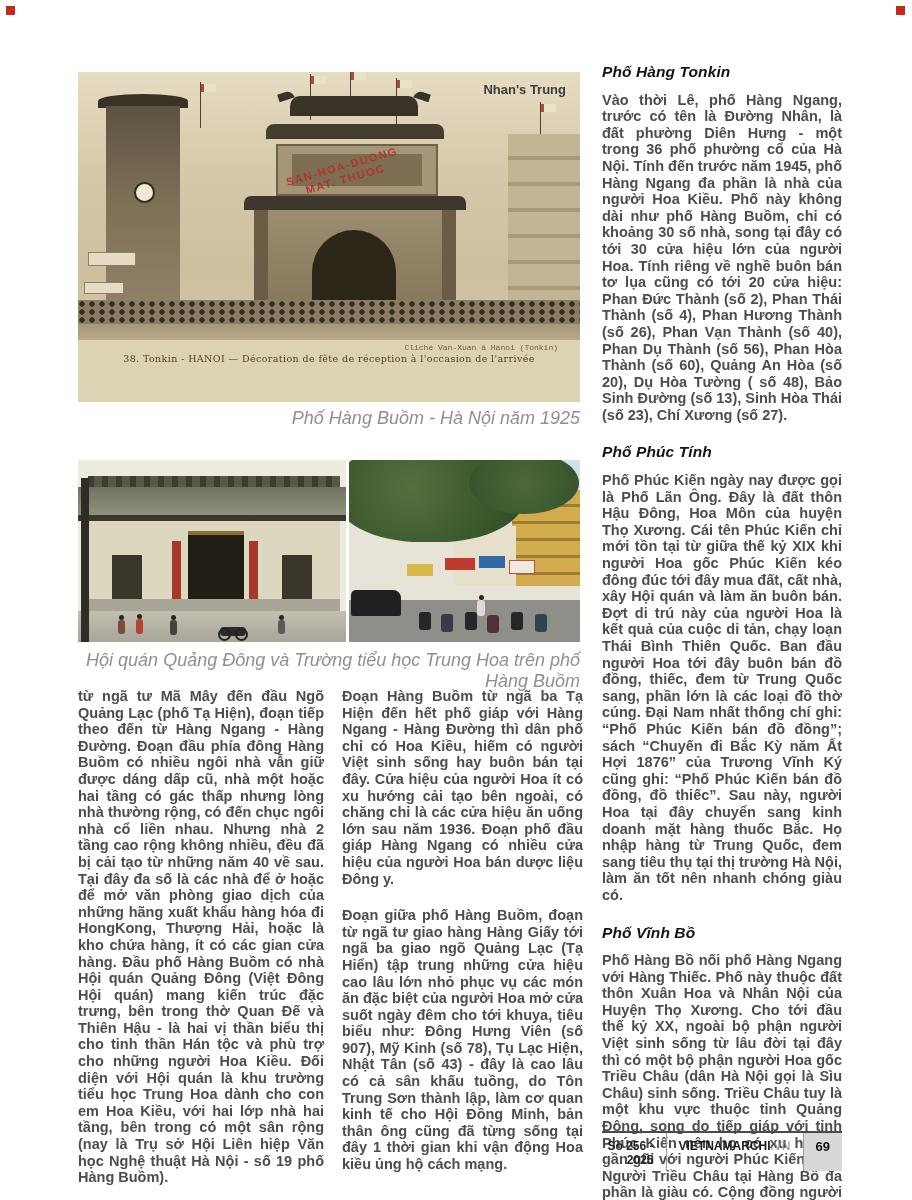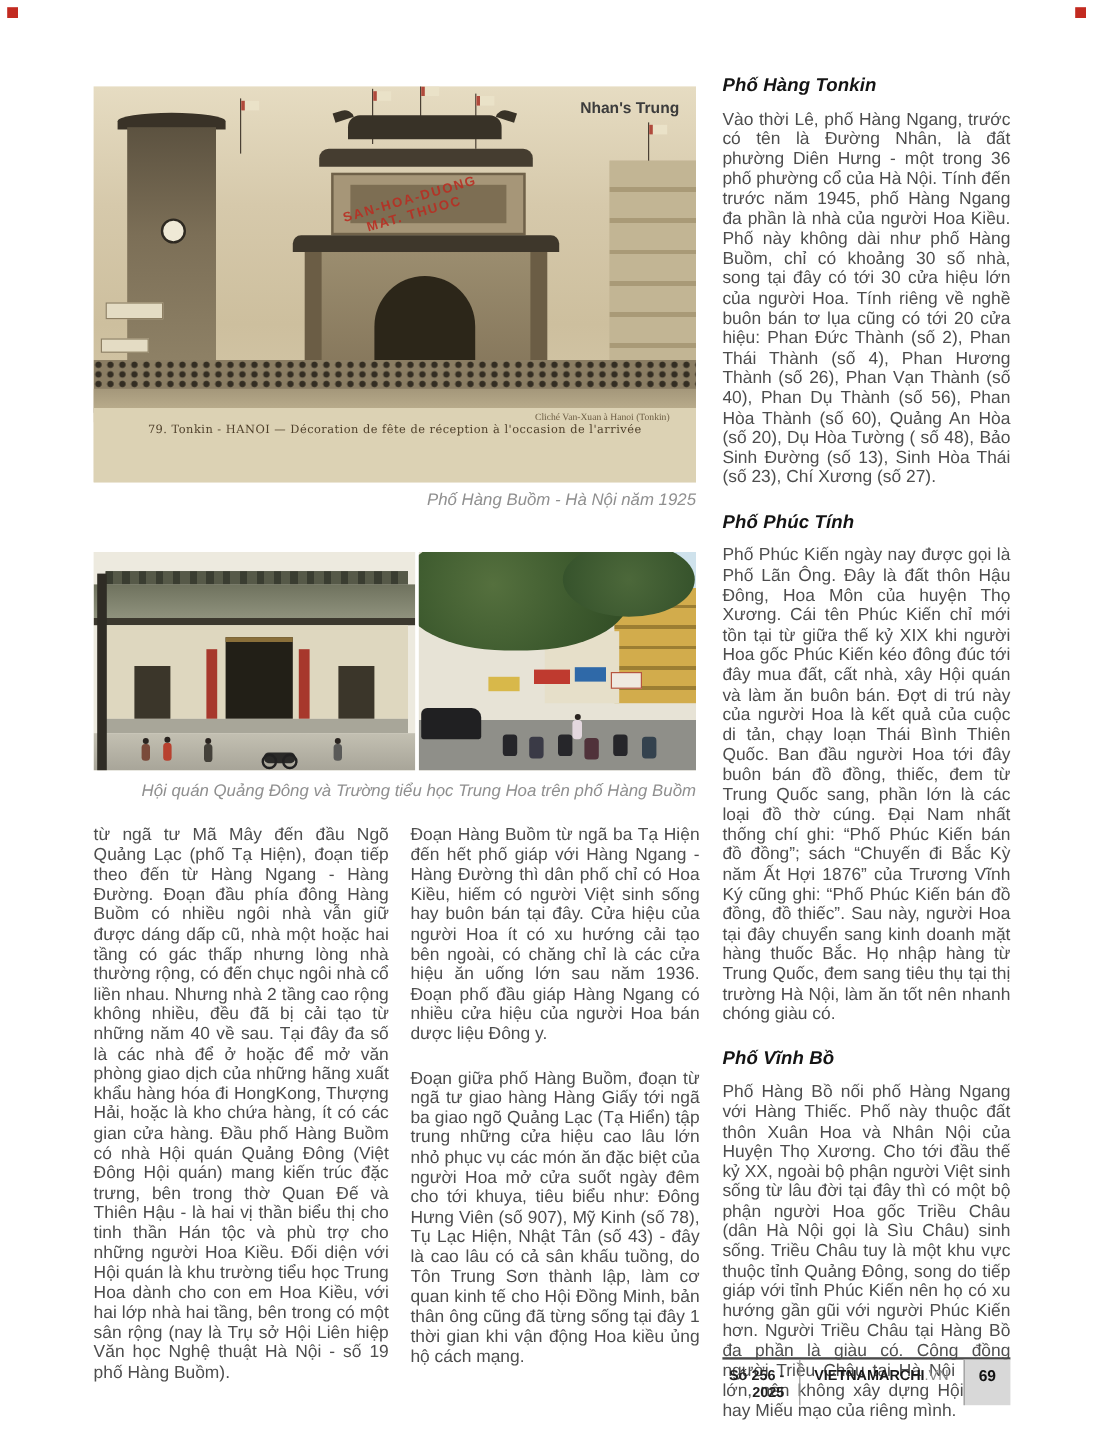--- a/index.html
+++ b/index.html
@@ -36,29 +36,29 @@
   .pc-pillar{position:absolute;top:0;bottom:0;width:14px;background:#6b5d45;}
   .pc-right-bldg{position:absolute;left:430px;top:62px;width:72px;height:192px;background:#c2b594;
     background-image:repeating-linear-gradient(180deg,#c2b594 0 22px,#a99a77 22px 26px);}
   .pc-crowd{position:absolute;left:0;right:0;top:228px;height:44px;
     background-color:#8a7d63;
     background-image:radial-gradient(circle at 4px 4px,#332d22 2.4px,rgba(0,0,0,0) 3px);
     background-size:10px 8px;}
   .pc-street{position:absolute;left:0;right:0;top:252px;height:28px;background:linear-gradient(180deg,#a4977a,#c6b997);}
   .pc-cap{position:absolute;left:0;right:0;bottom:0;height:62px;background:#dcd2b4;color:#4e3f2a;
     font-family:"DejaVu Serif",serif;text-align:center;}
-  .pc-credit{font-size:8px;text-align:right;padding:3px 22px 1px 0;color:#6b5b41;font-family:Liberation Serif, serif;}
+  .pc-credit{font-size:8px;text-align:right;padding:3px 22px 1px 0;color:#6b5b41;font-family:Liberation Mono, monospace;}
   .pc-cap-l1{font-size:9.5px;letter-spacing:.4px;}
   .pc-cap-l2{font-size:9.5px;letter-spacing:.6px;margin-top:3px;}
   .flag{position:absolute;width:1px;height:46px;background:#4a4034;}
   .flag:after{content:"";position:absolute;top:2px;left:1px;width:12px;height:8px;background:#eae2c8;border-left:3px solid #b04a3c;}
 
   
   .photo-caption{position:absolute;left:78px;width:502px;text-align:right;font-style:italic;
-    color:#8f8f8f;font-size:14px;}
+    color:#8f8f8f;font-size:18px;}
 
   
   .photo-hall{position:absolute;left:78px;top:460px;width:268px;height:182px;background:#edeadf;overflow:hidden;}
   .ph-ridge{position:absolute;left:10px;right:6px;top:16px;height:11px;background:#4c4f41;
     background-image:repeating-linear-gradient(90deg,#3a3d31 0 6px,#565948 6px 14px);}
   .ph-roof{position:absolute;left:0;right:0;top:27px;height:28px;background:linear-gradient(180deg,#6f725e,#8f927d);}
   .ph-eave{position:absolute;left:0;right:0;top:55px;height:6px;background:#3b382e;}
   .ph-wall{position:absolute;left:6px;right:6px;top:61px;height:78px;background:#ded7bf;}
   .ph-door{position:absolute;left:104px;bottom:0;width:56px;height:64px;background:#221f17;border-top:4px solid #8a6f3a;}
   .ph-couplet{position:absolute;bottom:0;width:9px;height:58px;background:#a7382c;}
@@ -82,21 +82,21 @@
   .ps-bldg{position:absolute;right:0;top:30px;width:68px;height:96px;background:#d2ac4c;
     background-image:repeating-linear-gradient(180deg,rgba(90,70,20,.0) 0 14px,rgba(90,70,20,.45) 14px 17px);}
   .ps-bldg2{position:absolute;right:64px;top:66px;width:62px;height:60px;background:#e6dfc9;}
   .ps-sign{position:absolute;height:12px;}
   .ps-road{position:absolute;left:0;right:0;bottom:0;height:42px;background:#8f8f89;}
   .ps-car{position:absolute;left:2px;bottom:26px;width:50px;height:26px;background:#202022;border-radius:5px 8px 2px 2px;}
   .moto{position:absolute;width:12px;height:18px;background:#26262a;border-radius:3px;}
 
   
   .col{position:absolute;font-size:14.5px;line-height:16.6px;text-align:justify;color:#4d4d4d;}
-  .col p{margin:0 0 20px;}
+  .col p{margin:0 0 20px;font-weight:bold;}
   .col p:last-child{margin-bottom:0;}
   .col h3{margin:0 0 11px;font-size:15.5px;font-style:italic;color:#141414;letter-spacing:.1px;}
   .col .section{margin-bottom:21px;}
   .col1{left:78px;top:688px;width:246px;}
   .col2{left:342px;top:688px;width:241px;}
   .col3{left:602px;top:64px;width:240px;}
 
   
   .footer{position:absolute;left:602px;top:1131px;width:240px;text-align:right;}
   .footer-inner{display:inline-flex;align-items:stretch;border-top:2px solid #4a4a4a;padding-top:0;}
@@ -142,21 +142,21 @@
     <div class="pc-street"></div>
 
     <div class="pc-stamp">
       <div>SAN-HOA-DUONG</div>
       <div>MAT. THUOC</div>
     </div>
     <div class="pc-wm">Nhan's Trung</div>
 
     <div class="pc-cap">
       <div class="pc-credit">Cliché Van-Xuan à Hanoi (Tonkin)</div>
-      <div class="pc-cap-l1">79. Tonkin - HANOI — Décoration de fête de réception à l'occasion de l'arrivée</div>
+      <div class="pc-cap-l1">38. Tonkin - HANOI — Décoration de fête de réception à l'occasion de l'arrivée</div>
     </div>
   </div>
 
   <div class="photo-caption" style="top:408px;">Phố Hàng Buồm - Hà Nội năm 1925</div>
 
   <div class="photo-hall">
     <div class="ph-ridge"></div>
     <div class="ph-roof"></div>
     <div class="ph-eave"></div>
     <div class="ph-wall">

